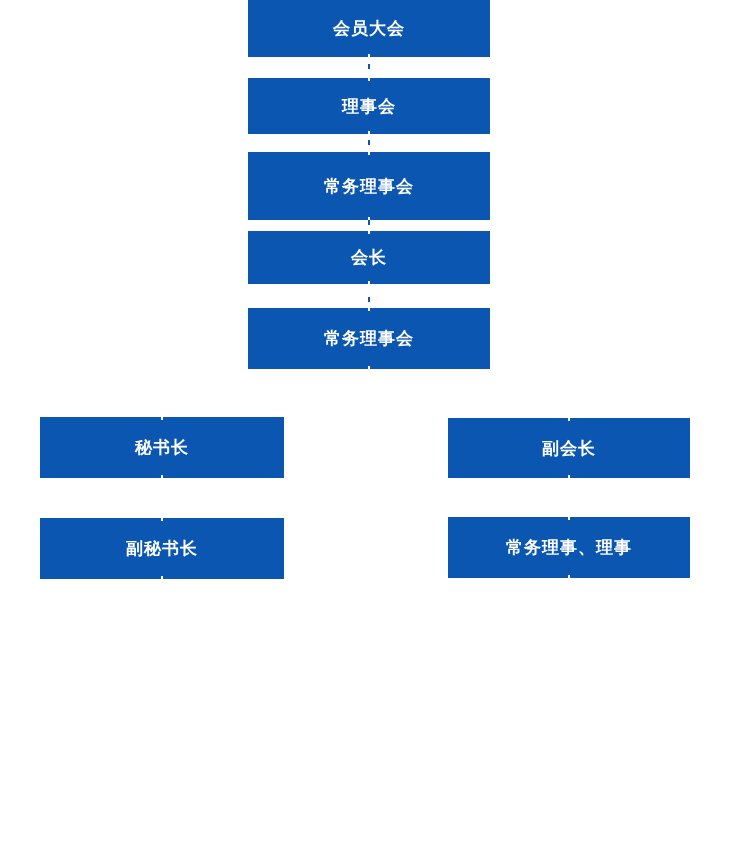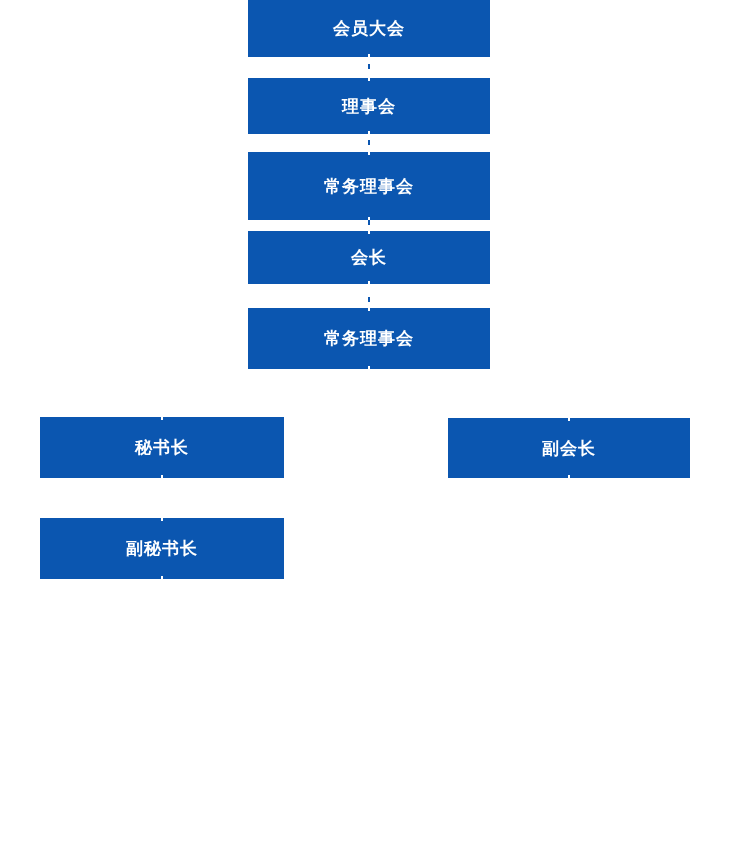--- a/index.html
+++ b/index.html
@@ -102,14 +102,19 @@
     <span class="label">副秘书长</span>
     <span class="notch notch-bottom"></span>
   </div>
 
   <div class="node" style="left:448px;top:418px;width:242px;height:60px">
     <span class="notch notch-top"></span>
     <span class="label">副会长</span>
     <span class="notch notch-bottom"></span>
   </div>
 
+  <div class="node" style="left:448px;top:517px;width:242px;height:61px">
+    <span class="notch notch-top"></span>
+    <span class="label">常务理事、理事</span>
+    <span class="notch notch-bottom"></span>
+  </div>
 
 </div>
 
 </body></html>

